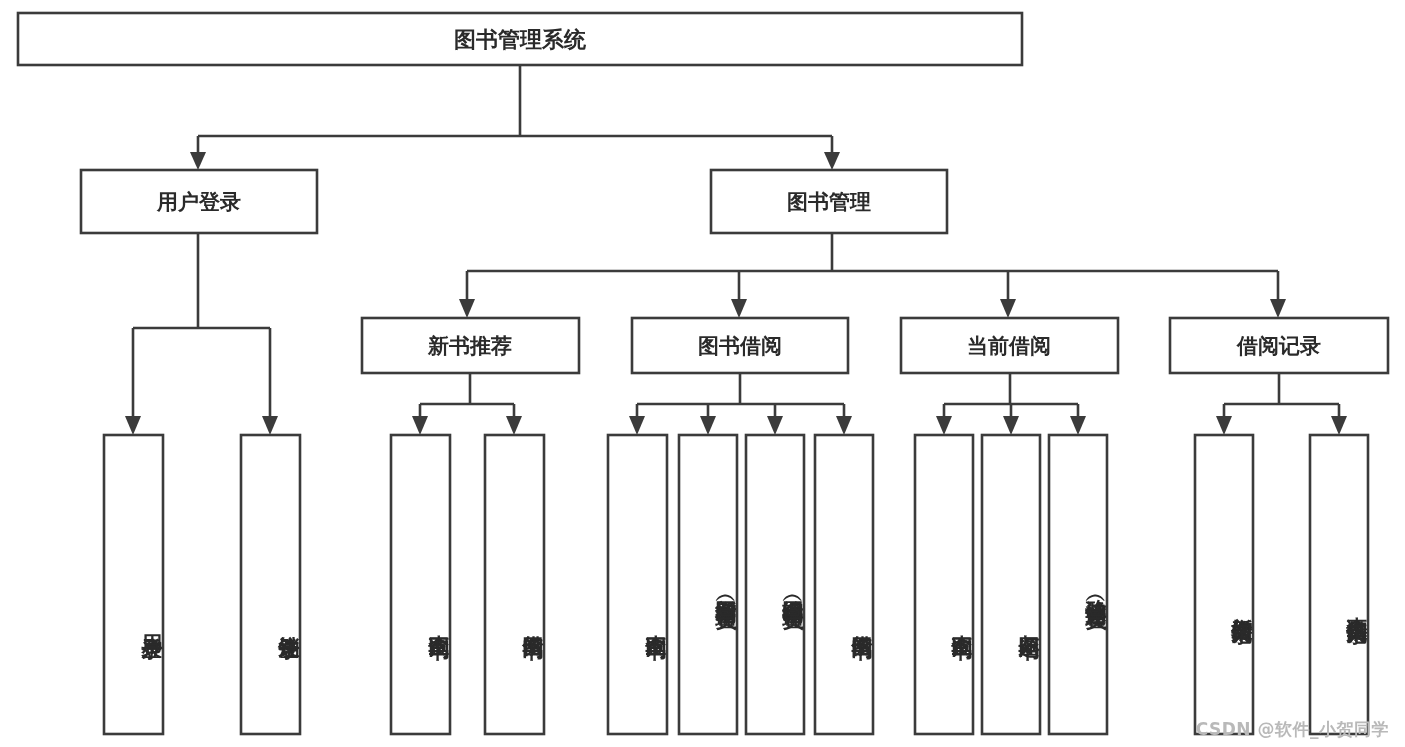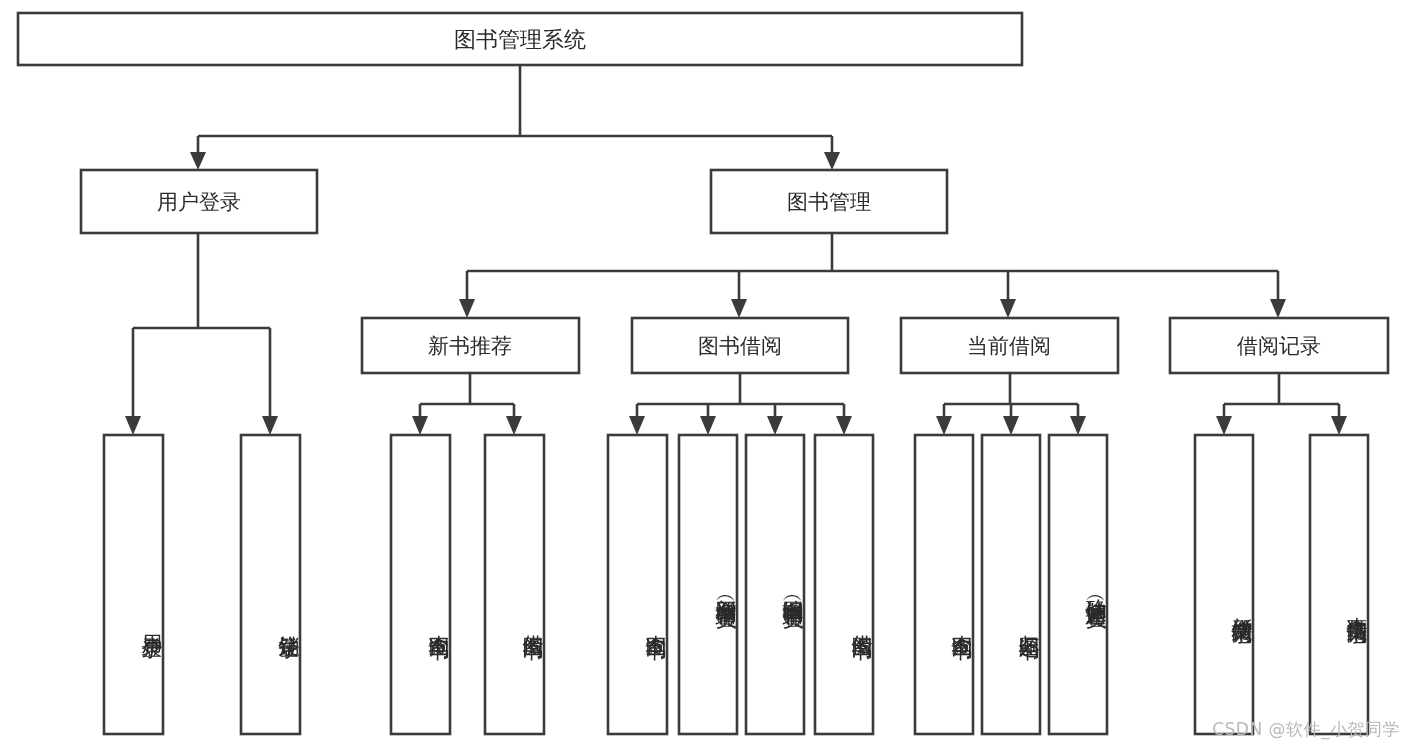--- a/index.html
+++ b/index.html
@@ -11,20 +11,21 @@
     width: 1405px;
     height: 747px;
     font-family: "DejaVu Sans", "Liberation Sans", sans-serif;
     overflow: hidden;
     position: relative;
   }
   #diagram-root {
     position: relative;
     width: 1405px;
     height: 747px;
+    font-weight: bold;
   }
   svg.canvas {
     position: absolute;
     top: 0;
     left: 0;
     width: 1405px;
     height: 747px;
   }
   .node-box {
     fill: #ffffff;
@@ -62,21 +63,21 @@
     color: #2a2a2a;
     letter-spacing: 1.5px;
     display: flex;
     align-items: flex-start;
     justify-content: center;
     white-space: nowrap;
     pointer-events: none;
   }
   .watermark {
     position: absolute;
-    right: 5px;
+    right: 16px;
     bottom: 6px;
     font-family: "DejaVu Sans", "Liberation Sans", sans-serif;
     font-size: 17px;
     color: #b9b9b9;
     white-space: nowrap;
     letter-spacing: 0.5px;
   }
 </style>
 </head>
 <body>

